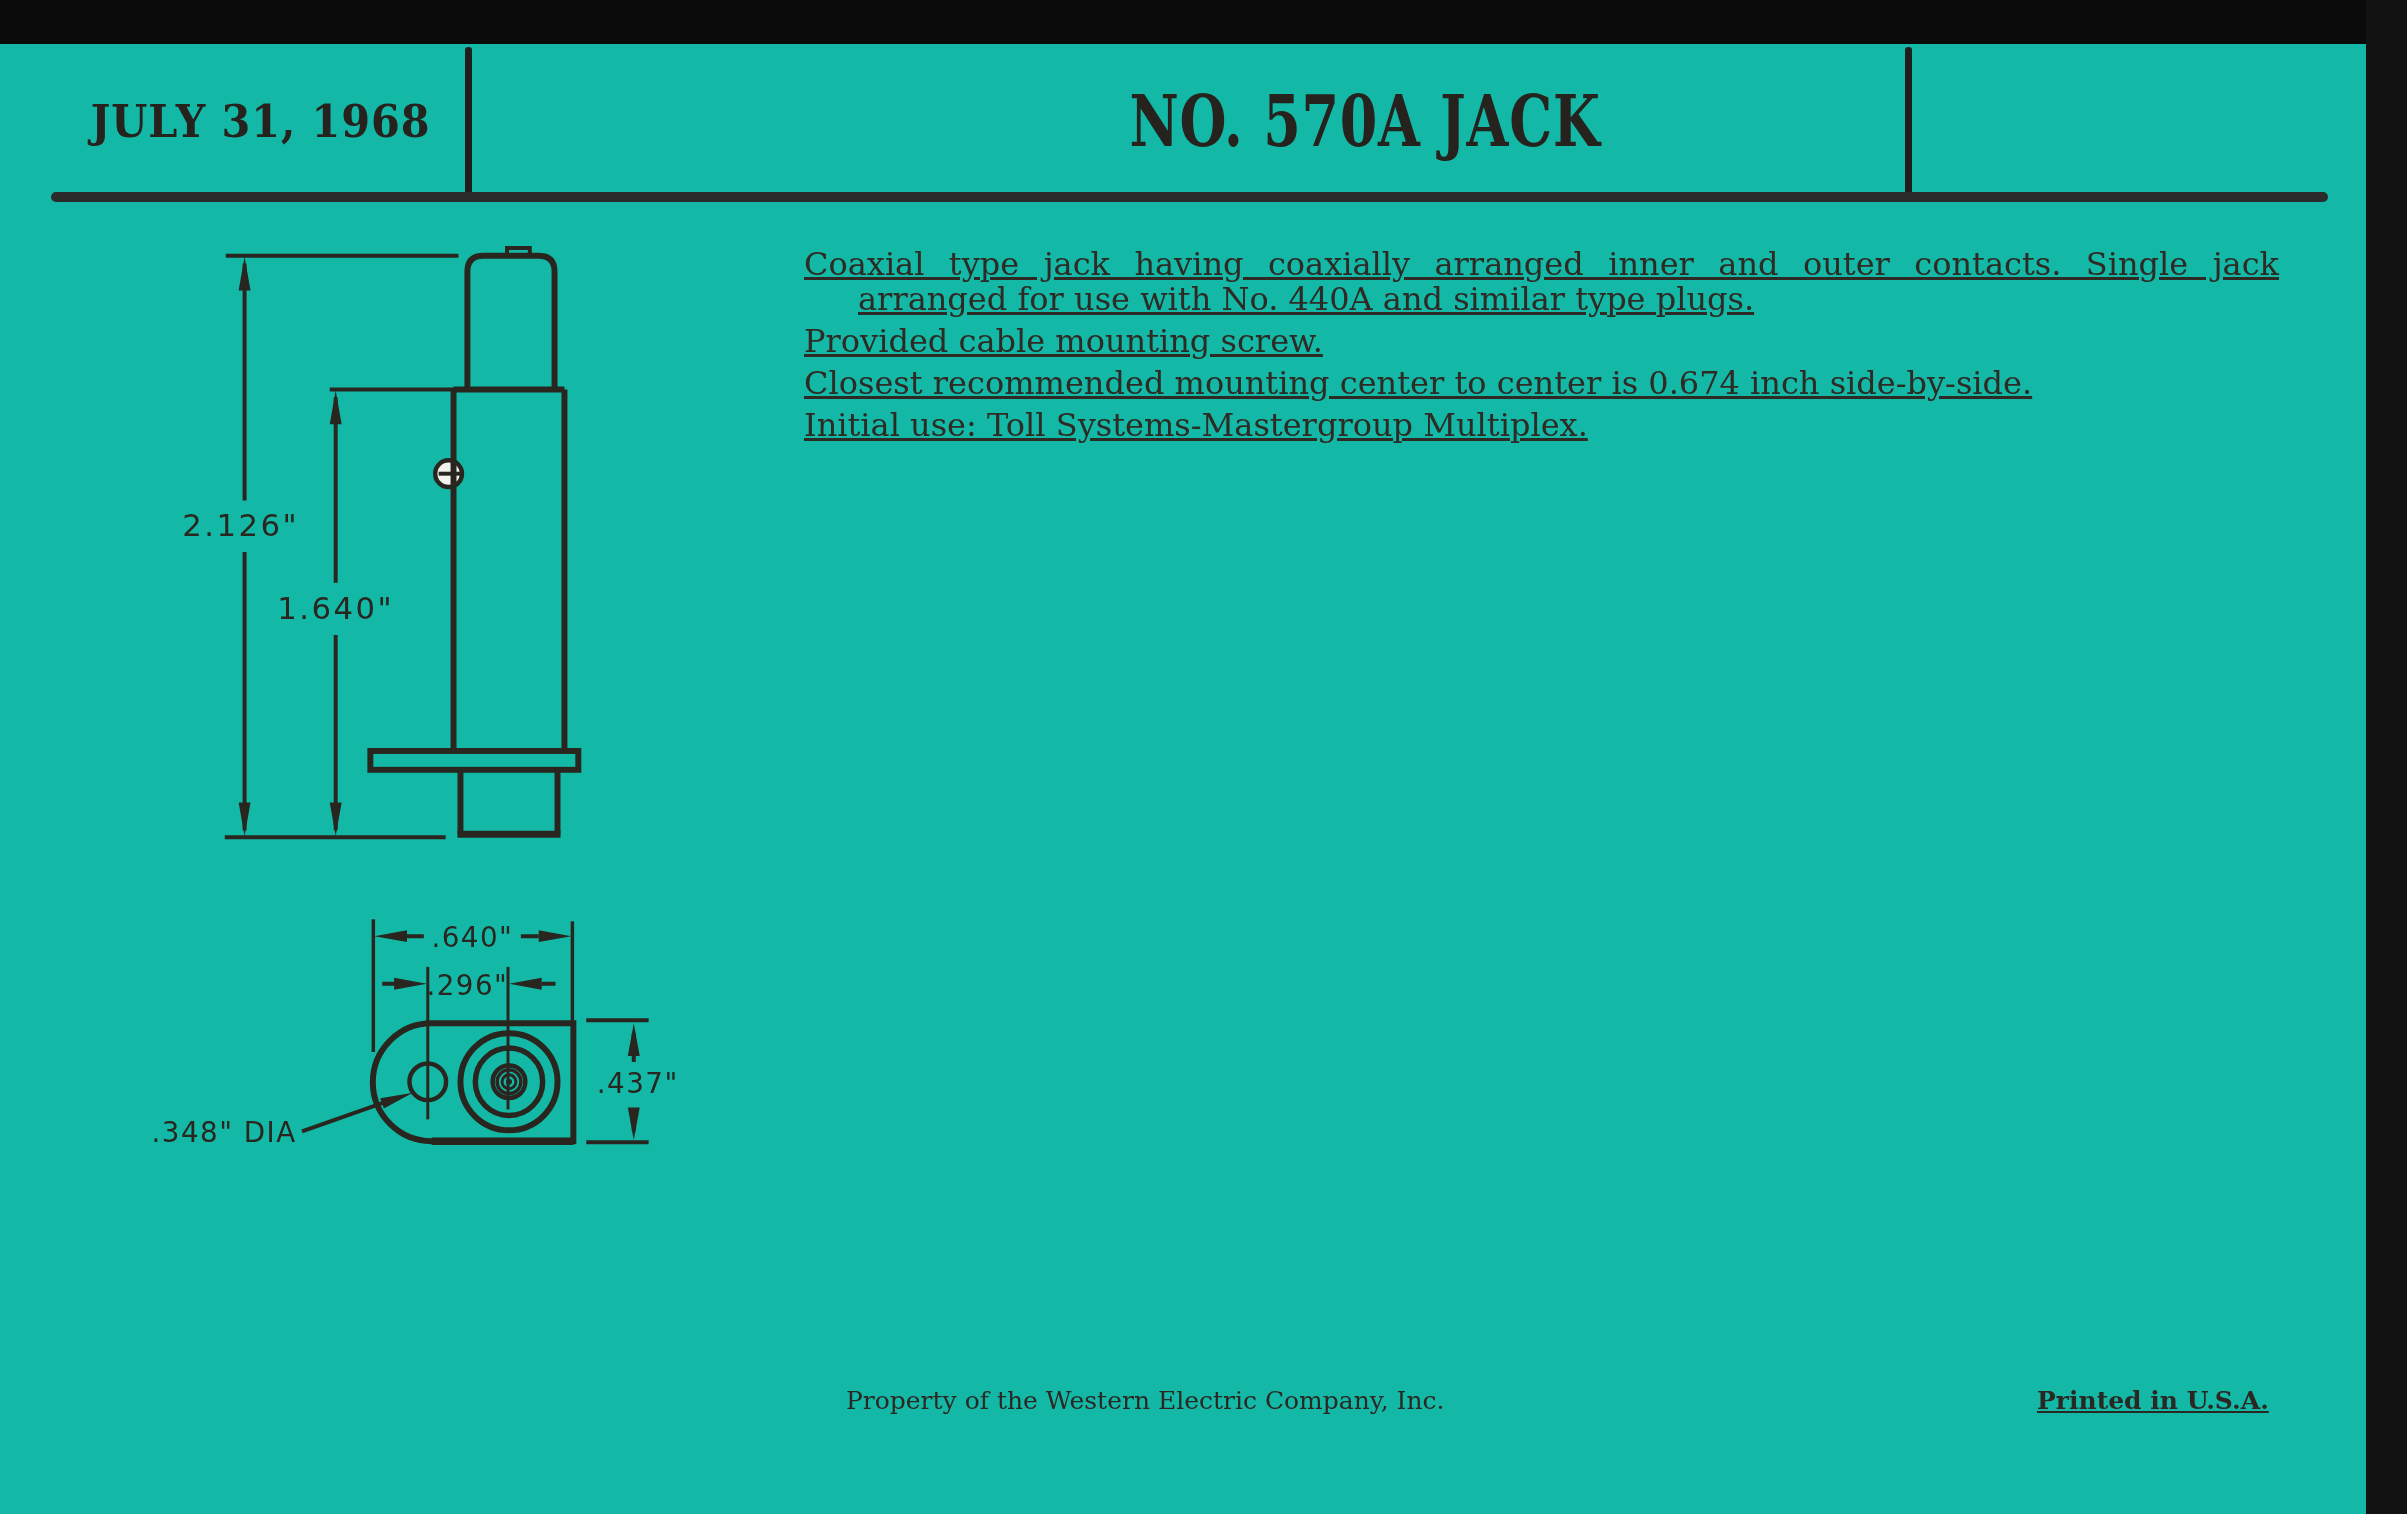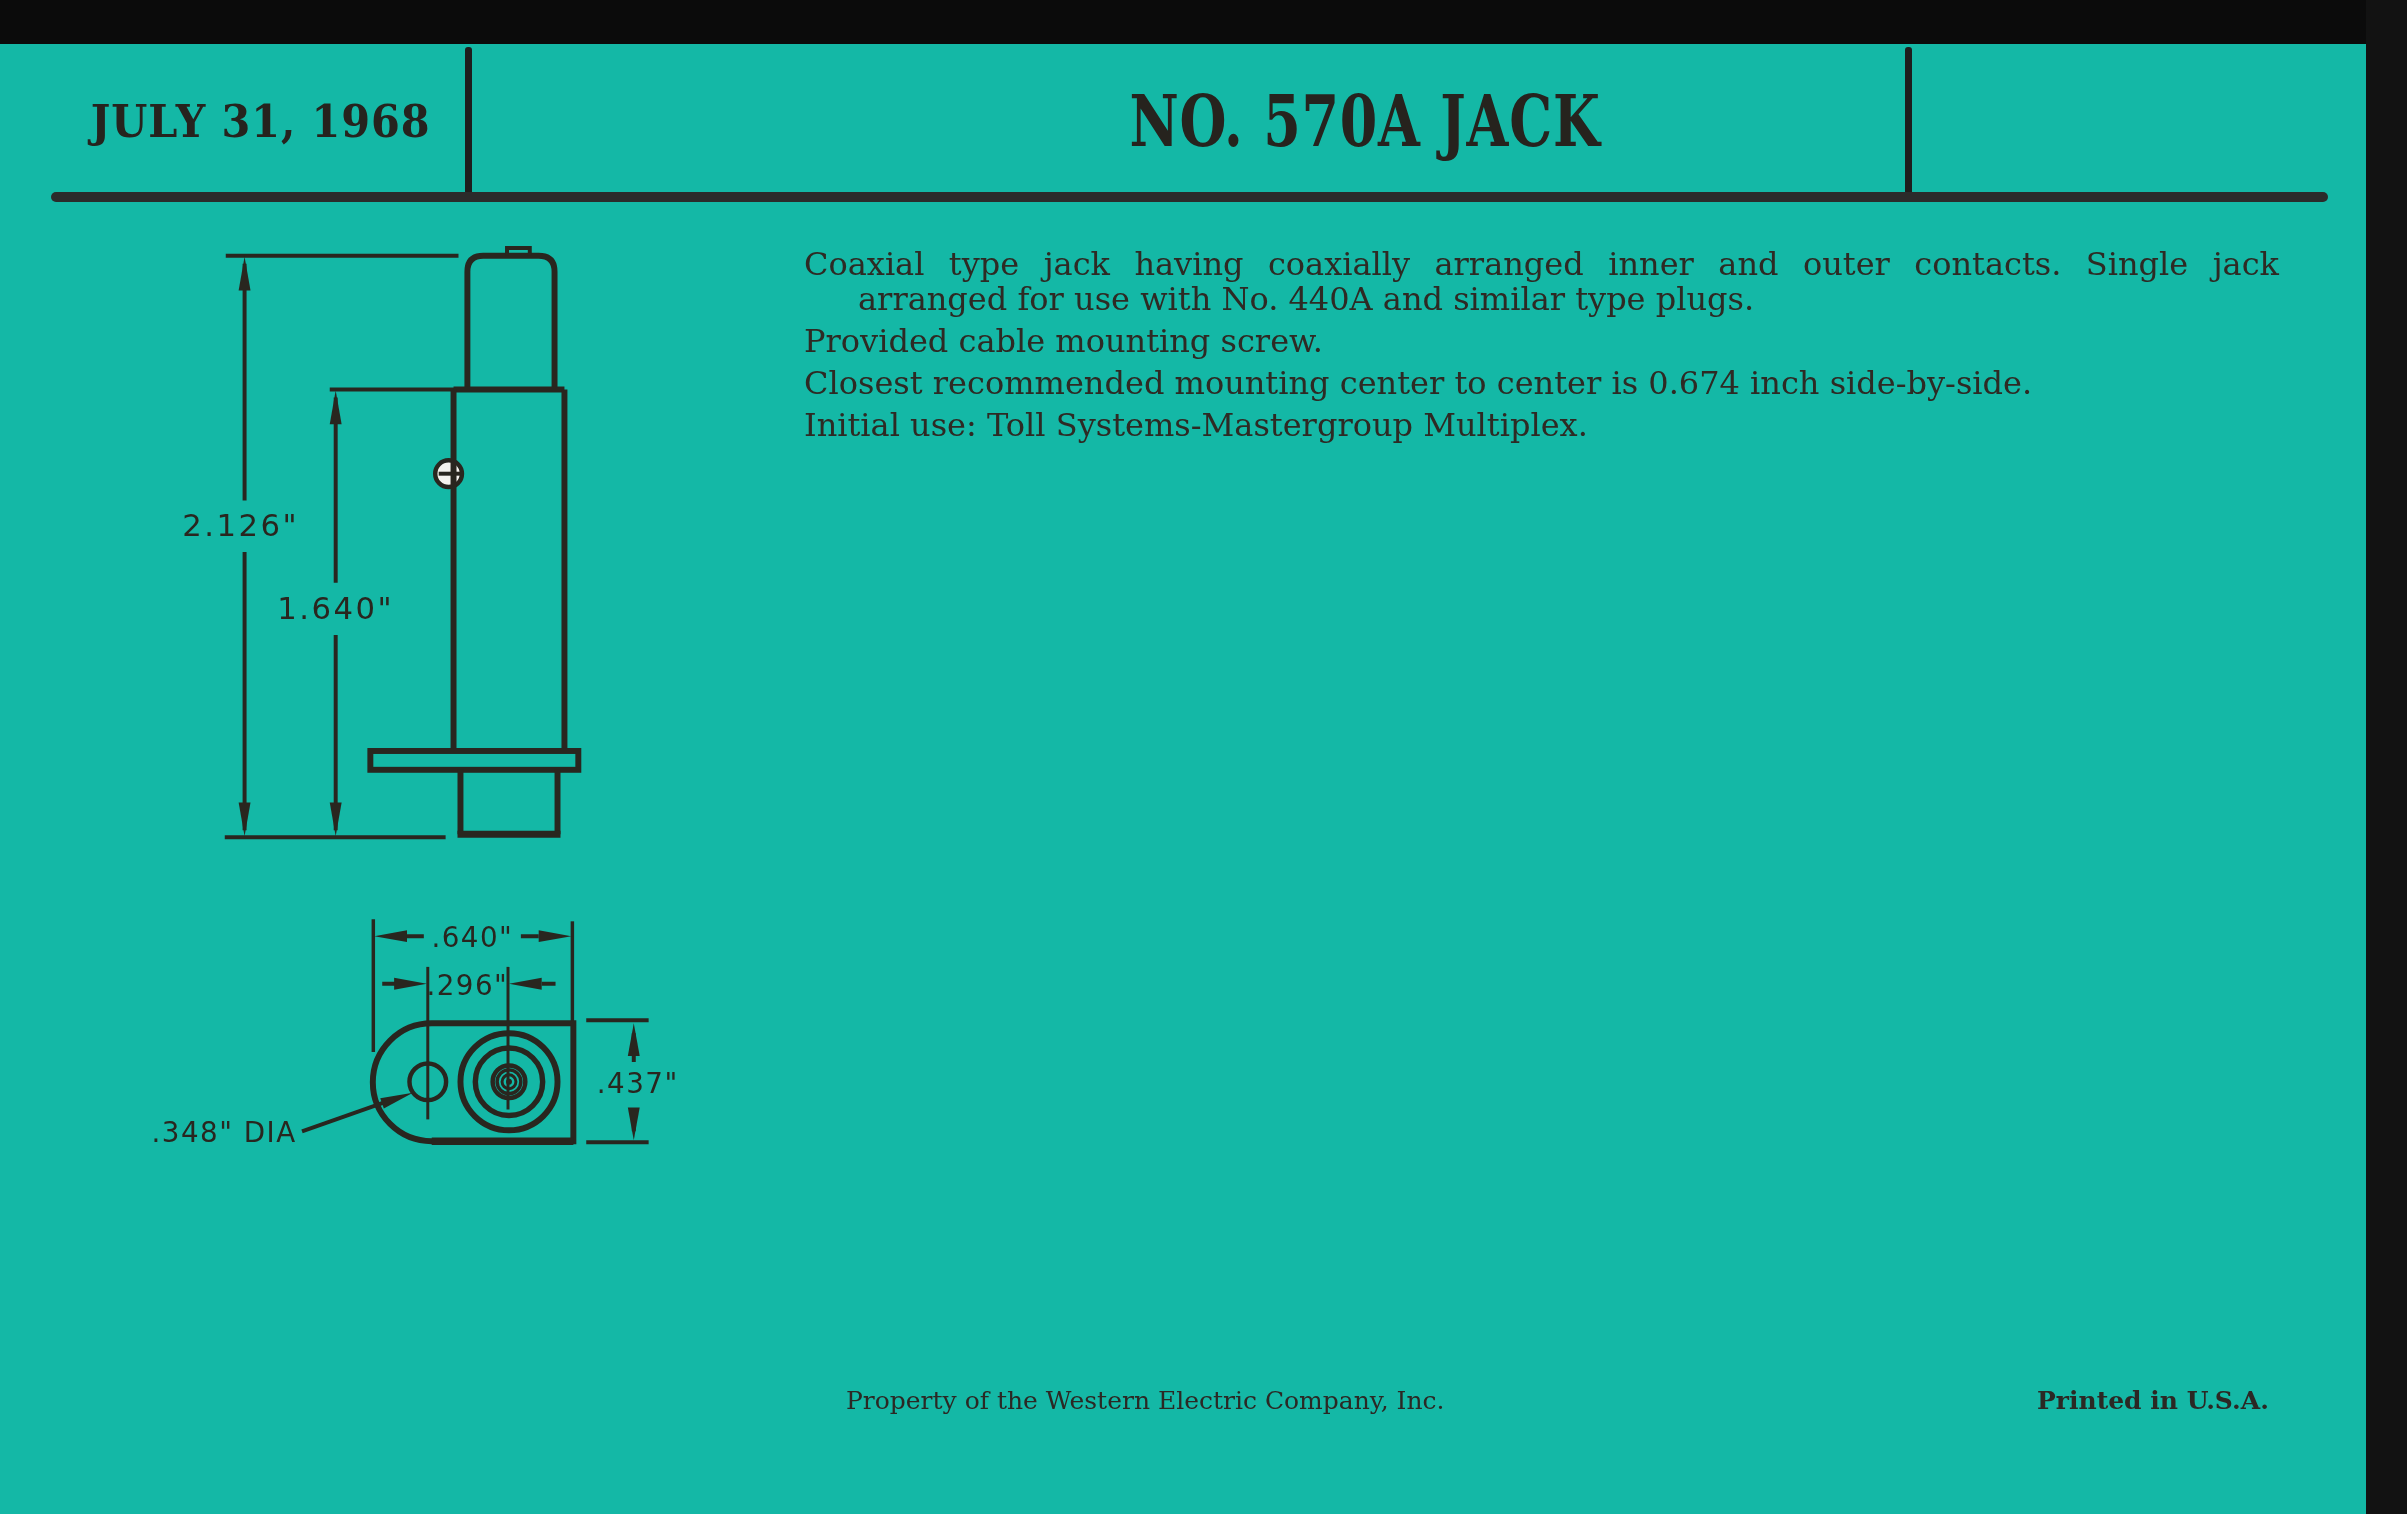--- a/index.html
+++ b/index.html
@@ -22,33 +22,33 @@
   .cell-org   { left:1912px; width:454px; }
   .sep { position:absolute; top:3px; width:7px; height:150px; background:#1e1e1e; border-radius:3px; }
   .sep-1 { left:465px; } .sep-2 { left:1905px; }
   .date-text { font-weight:bold; font-size:45px; letter-spacing:1px; transform:scaleX(.92); white-space:nowrap; color:#26231e; }
   .title-text{ font-weight:bold; font-size:71px; letter-spacing:1px; transform:scaleX(.76); white-space:nowrap; color:#26231e; }
   .org-text  { font-weight:bold; font-size:47px; line-height:40px; text-align:center; transform:scaleX(.80); white-space:nowrap; color:#26231e; }
   .rule { left:51px; top:192px; width:2277px; height:10px; background:#2b2b2b; border-radius:5px; }
 
   
   .desc { left:804px; top:247px; width:1475px; font-size:32px; line-height:35px; color:#2e2a24; }
-  .desc p { margin:0 0 7px 0; }
+  .desc p { margin:0 0 7px 0;text-decoration:underline; }
   .jline { text-align:justify; text-align-last:justify; }
   .cont  { padding-left:54px; }
 
   
   .drawing { left:99px; top:228px; }
   .dim-label { font-family:"DejaVu Sans", sans-serif; fill:#29261f; }
   .lbl-side   { font-size:31px; letter-spacing:2.5px; }
   .lbl-bottom { font-size:28px; letter-spacing:1.5px; }
 
   
   .footer-left  { left:846px;  top:1388px; font-weight:normal; font-size:25px; line-height:25px; color:#2b2824; white-space:nowrap; }
-  .footer-right { left:2037px; top:1388px; font-weight:bold; font-size:25px; line-height:25px; color:#2b2824; white-space:nowrap; }
+  .footer-right { left:2037px; top:1388px; font-weight:bold; font-size:25px; line-height:25px; color:#2b2824; white-space:nowrap;text-decoration:underline; }
 </style>
 </head>
 <body>
 
 <div class="page">
 
   <div class="abs top-bar"></div>
   <div class="abs right-bar"></div>
 
   <div class="abs header">

